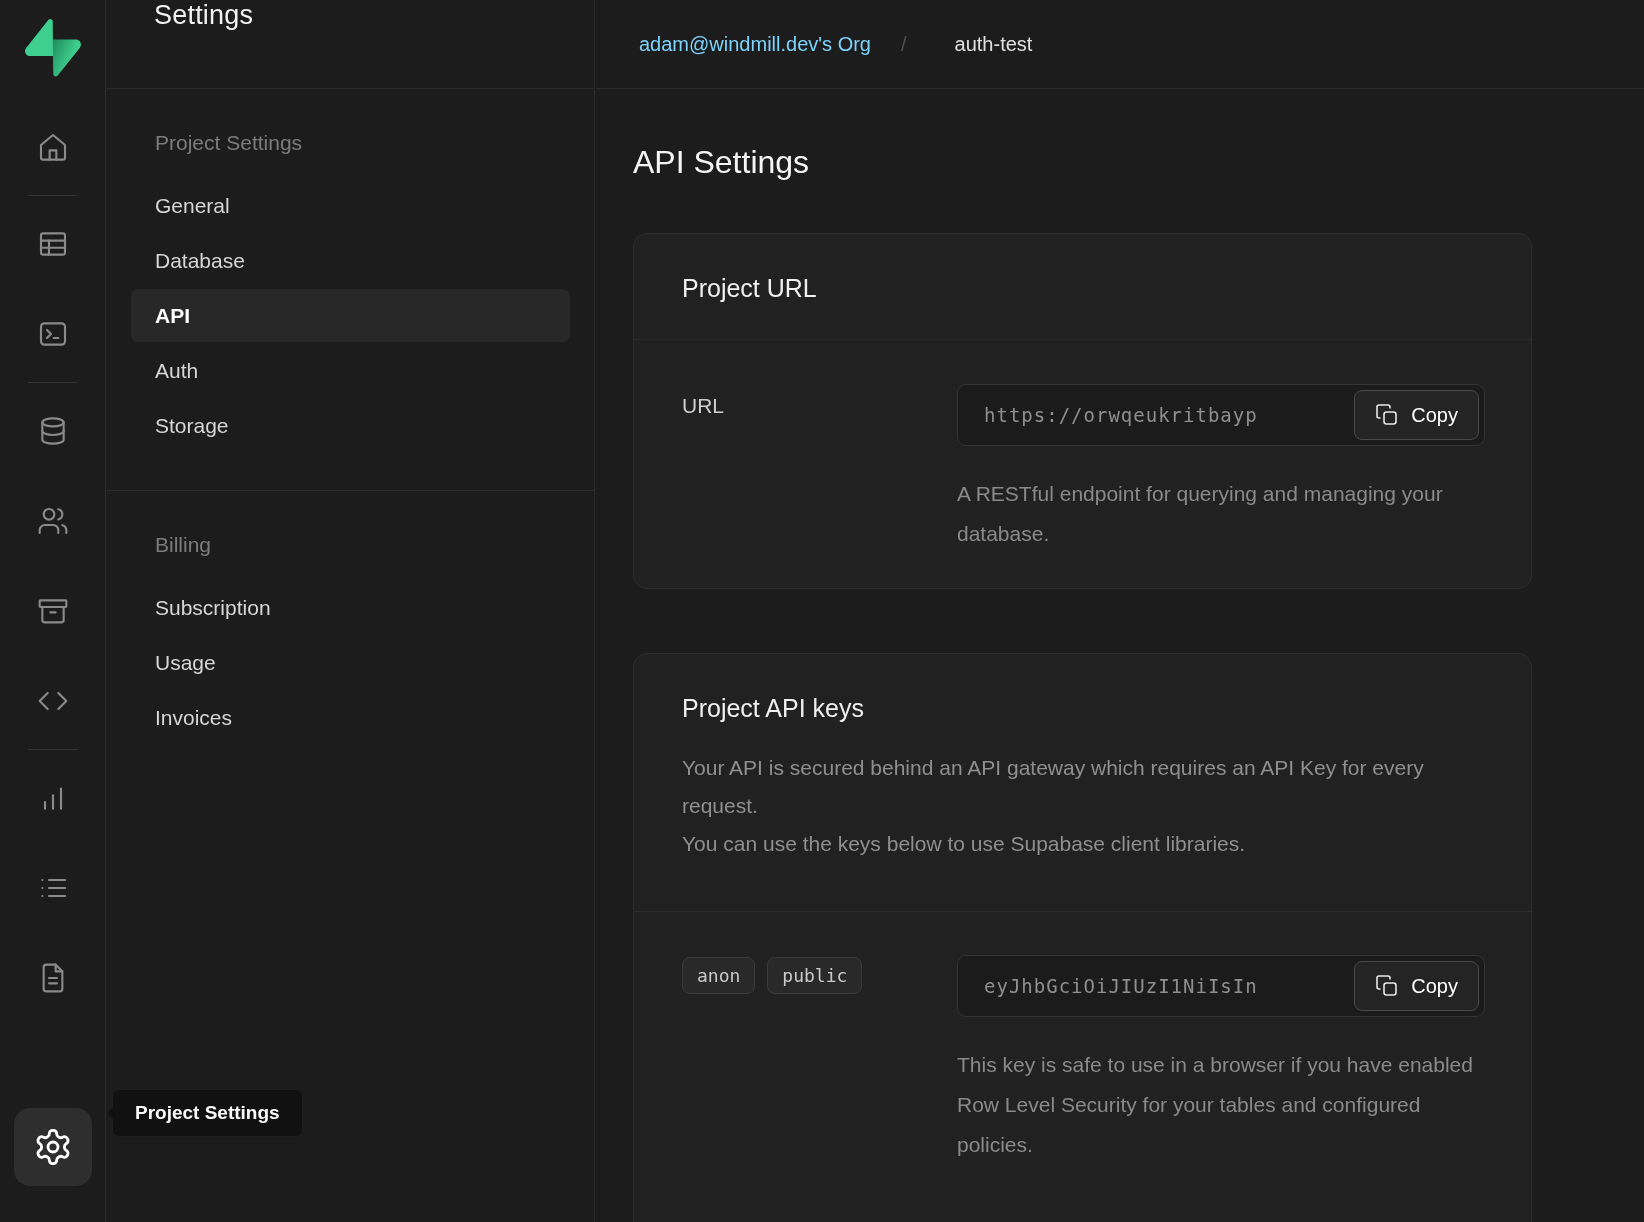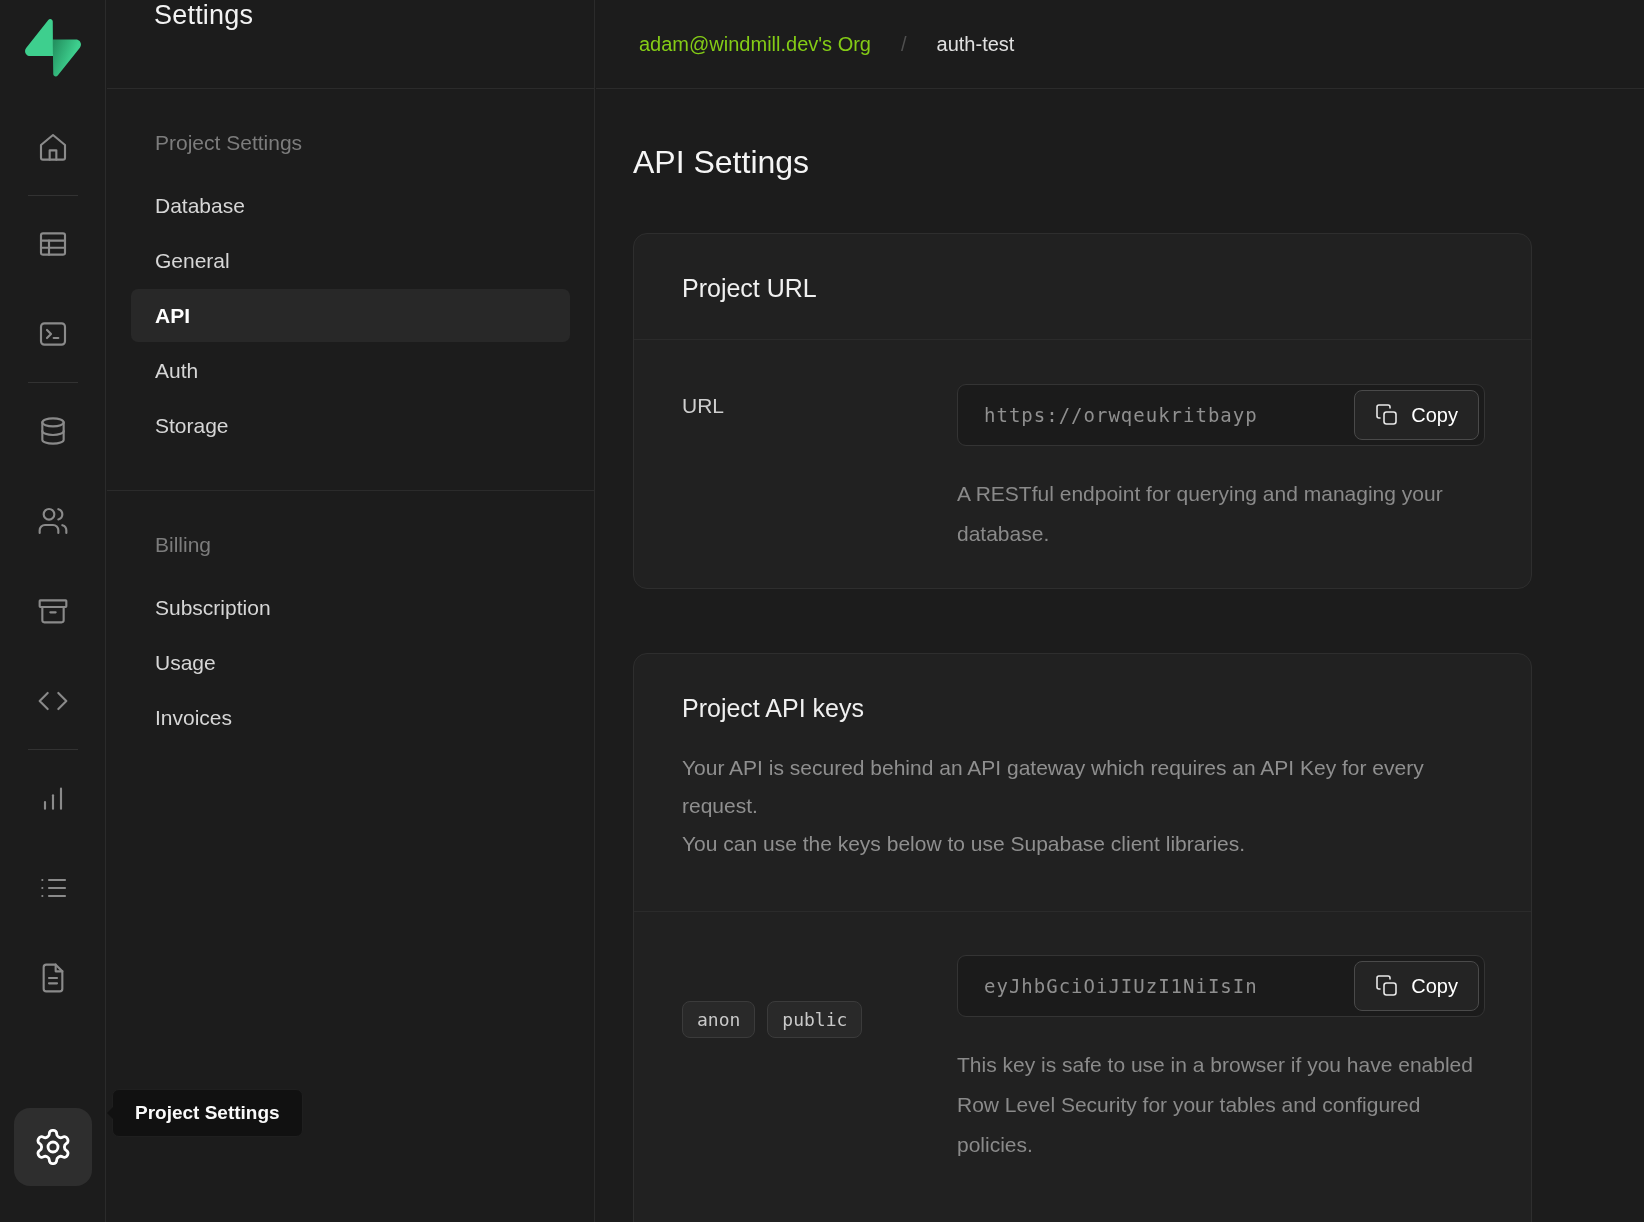--- a/index.html
+++ b/index.html
@@ -65,23 +65,23 @@
   .nav-item.active { background:#282828; color:#ffffff; font-weight:700; }
   .nav-hr { border:none; border-top:1px solid #2b2b2b; margin:38px -24px 42px; }
 
   
   .main { position:absolute; left:596px; top:0; right:0; bottom:0; background:#1c1c1c; }
   .main-header {
     height:89px; border-bottom:1px solid #2b2b2b;
     display:flex; align-items:center; padding:0 30px 0 43px;
   }
   .breadcrumb { display:flex; align-items:center; font-size:20px; }
-  .crumb-org { color:#84cc16; cursor:pointer; }
+  .crumb-org { color:#7dd3fc; cursor:pointer; }
   .crumb-sep { color:#4f4f4f; margin:0 30px; font-size:20px; }
-  .crumb-project { color:#e0e0e0; cursor:pointer; }
+  .crumb-project { color:#e0e0e0; cursor:pointer;margin-left:18px; }
   .header-actions { margin-left:auto; display:flex; gap:15px; }
   .hdr-btn {
     height:46px; display:flex; align-items:center; gap:13px;
     background:#262626; border:1px solid #3a3a3a; border-radius:8px;
     padding:0 20px; font-size:20px; color:#f2f2f2; cursor:pointer;
   }
   .hdr-btn .ic { color:#9a9a9a; }
 
   .content { padding:55px 0 0 37px; }
   .page-title { font-size:32px; color:#f5f5f5; font-weight:400; }
@@ -109,21 +109,21 @@
   }
   .copy-btn {
     position:absolute; right:5px; top:5px; height:50px;
     background:#242424; border:1px solid #4a4a4a; border-radius:8px;
     display:flex; align-items:center; gap:12px; padding:0 20px;
     color:#ffffff; font-size:20px; cursor:pointer;
   }
   .copy-btn .ic { color:#e8e8e8; }
   .input-help { margin-top:28px; font-size:21px; color:#8a8a8a; line-height:40px; max-width:540px; }
 
-  .badges { display:flex; gap:12px; align-items:flex-end;margin-top:44px; }
+  .badges { display:flex; gap:12px; align-items:flex-end; }
   .badge {
     background:#292929; border:1px solid #3b3b3b; border-radius:8px;
     padding:7px 14px; font-family:"DejaVu Sans Mono", monospace;
     font-size:18px; color:#c9c9c9; cursor:default;
   }
   .tall-card { min-height:640px; }
 </style>
 </head>
 <body>
 
@@ -228,22 +228,22 @@
 </nav>
 
 <div class="tooltip">Project Settings</div>
 
 <aside class="settings-nav">
   <div class="nav-header">
     <span class="nav-title">Settings</span>
   </div>
   <div class="nav-body">
     <div class="nav-section-label">Project Settings</div>
+    <div class="nav-item">General</div>
     <div class="nav-item">Database</div>
-    <div class="nav-item">General</div>
     <div class="nav-item active">API</div>
     <div class="nav-item">Auth</div>
     <div class="nav-item">Storage</div>
     <hr class="nav-hr">
     <div class="nav-section-label">Billing</div>
     <div class="nav-item">Subscription</div>
     <div class="nav-item">Usage</div>
     <div class="nav-item">Invoices</div>
   </div>
 </aside>

